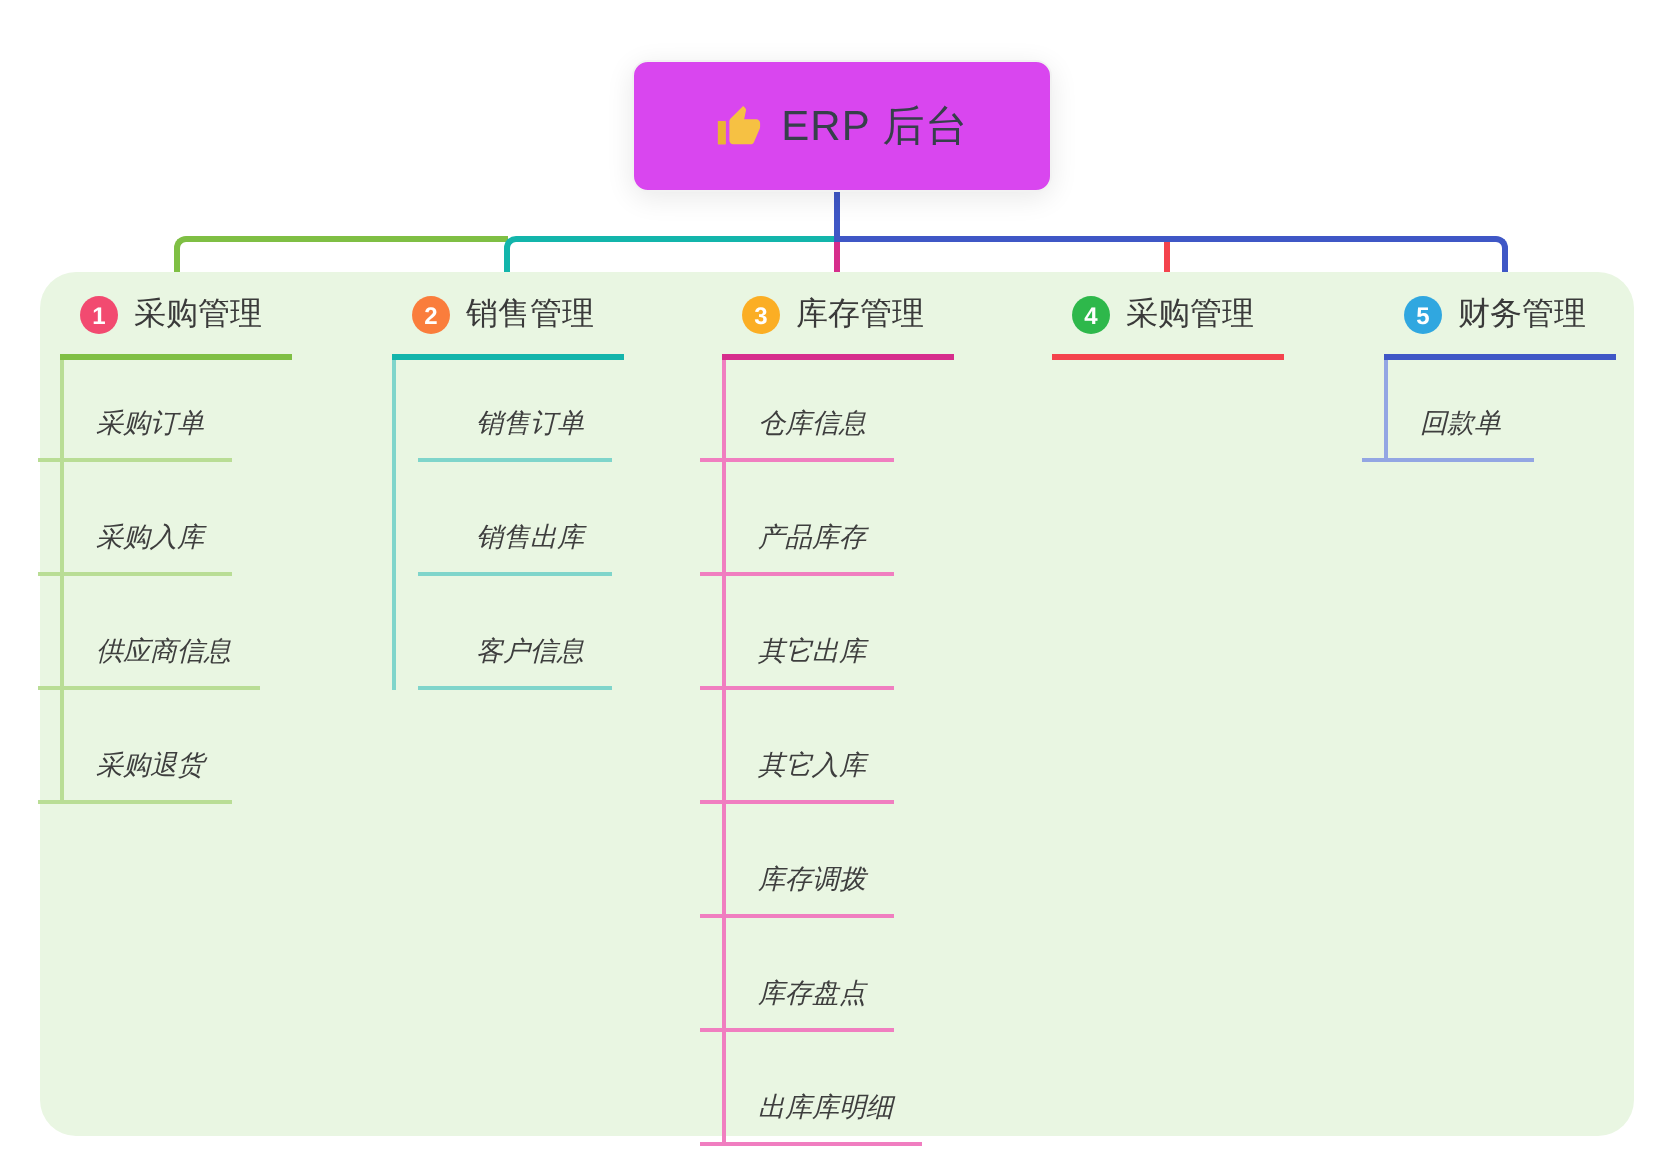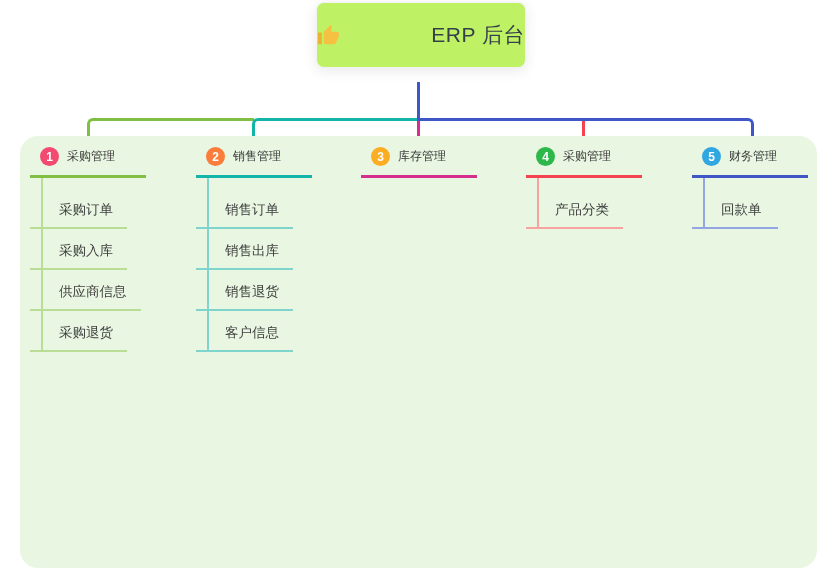--- a/index.html
+++ b/index.html
@@ -6,24 +6,24 @@
   body{
     width:839px;height:588px;position:relative;overflow:hidden;
     background:var(--page-bg,#ffffff);
     font-family:"Liberation Sans","DejaVu Sans",sans-serif;
     color:var(--text-color,#3e3e3e);
   }
   .canvas{position:absolute;inset:0;}
 
   
   .root-node{
-    position:absolute;left:316px;top:2px;width:208px;height:64px;
-    background:#bef264;border:1px solid #f2f2f2;border-radius:8px;
+    position:absolute;left:316px;top:30px;width:208px;height:64px;
+    background:#d946ef;border:1px solid #f2f2f2;border-radius:8px;
     box-shadow:0 3px 14px rgba(0,0,0,.09);
-    display:flex;align-items:center;justify-content:space-between;gap:10px;
+    display:flex;align-items:center;justify-content:center;gap:10px;
     z-index:5;cursor:pointer;
   }
   .root-title{
     font-size:21px;font-weight:500;color:var(--root-text,#36404a);letter-spacing:.5px;
   }
   .thumb-icon{display:inline-flex;width:23px;height:23px;}
 
   
   .stem{position:absolute;left:417px;top:82px;width:3px;height:39px;background:var(--line4);}
   .elbow,.drop{position:absolute;box-sizing:border-box;}
@@ -68,29 +68,29 @@
 
   .badge{
     width:19px;height:19px;border-radius:50%;flex:0 0 19px;
     color:#fff;font-size:12px;font-weight:700;
     display:flex;align-items:center;justify-content:center;
   }
   .b0 .badge{background:var(--badge0);} .b1 .badge{background:var(--badge1);}
   .b2 .badge{background:var(--badge2);} .b3 .badge{background:var(--badge3);}
   .b4 .badge{background:var(--badge4);}
 
-  .branch-title{font-size:12px;font-weight:500;color:#3a3a3a;white-space:nowrap;}
+  .branch-title{font-size:16px;font-weight:500;color:#3a3a3a;white-space:nowrap;}
 
-  .items{margin-left:11px;border-left:2px solid;}
-  .b0 .items{border-color:var(--light0);} .b1 .items{border-color:var(--light1);}
+  .items{border-left:2px solid;font-style:italic;}
+  .b0 .items{border-color:var(--light0);} .b1 .items{border-color:var(--light1);padding-left:24px;}
   .b2 .items{border-color:var(--light2);} .b3 .items{border-color:var(--light3);}
   .b4 .items{border-color:var(--light4);}
 
   .item{
-    height:41px;box-sizing:border-box;width:max-content;min-width:86px;
+    height:57px;box-sizing:border-box;width:max-content;min-width:86px;
     margin-left:-13px;padding:0 14px 8px 29px;
     display:flex;align-items:flex-end;
     border-bottom:2px solid;font-size:13.5px;color:#3e3e3e;
     white-space:nowrap;cursor:pointer;
   }
   .item:first-child{height:51px;}
   .b0 .item{border-color:var(--light0);} .b1 .item{border-color:var(--light1);}
   .b2 .item{border-color:var(--light2);} .b3 .item{border-color:var(--light3);}
   .b4 .item{border-color:var(--light4);}
 </style>
@@ -132,39 +132,46 @@
   </div>
 
   <div class="branch b1">
     <div class="branch-header">
       <span class="badge">2</span>
       <span class="branch-title">销售管理</span>
     </div>
     <div class="items">
       <div class="item">销售订单</div>
       <div class="item">销售出库</div>
-      <div class="item">销售退货</div>
       <div class="item">客户信息</div>
     </div>
   </div>
 
   <div class="branch b2">
     <div class="branch-header">
       <span class="badge">3</span>
       <span class="branch-title">库存管理</span>
     </div>
+    <div class="items">
+      <div class="item">仓库信息</div>
+      <div class="item">产品库存</div>
+      <div class="item">其它出库</div>
+      <div class="item">其它入库</div>
+      <div class="item">库存调拨</div>
+      <div class="item">库存盘点</div>
+      <div class="item">出库库明细</div>
+    </div>
   </div>
 
   <div class="branch b3">
     <div class="branch-header">
       <span class="badge">4</span>
       <span class="branch-title">采购管理</span>
     </div>
     <div class="items">
-      <div class="item">产品分类</div>
     </div>
   </div>
 
   <div class="branch b4">
     <div class="branch-header">
       <span class="badge">5</span>
       <span class="branch-title">财务管理</span>
     </div>
     <div class="items">
       <div class="item">回款单</div>

